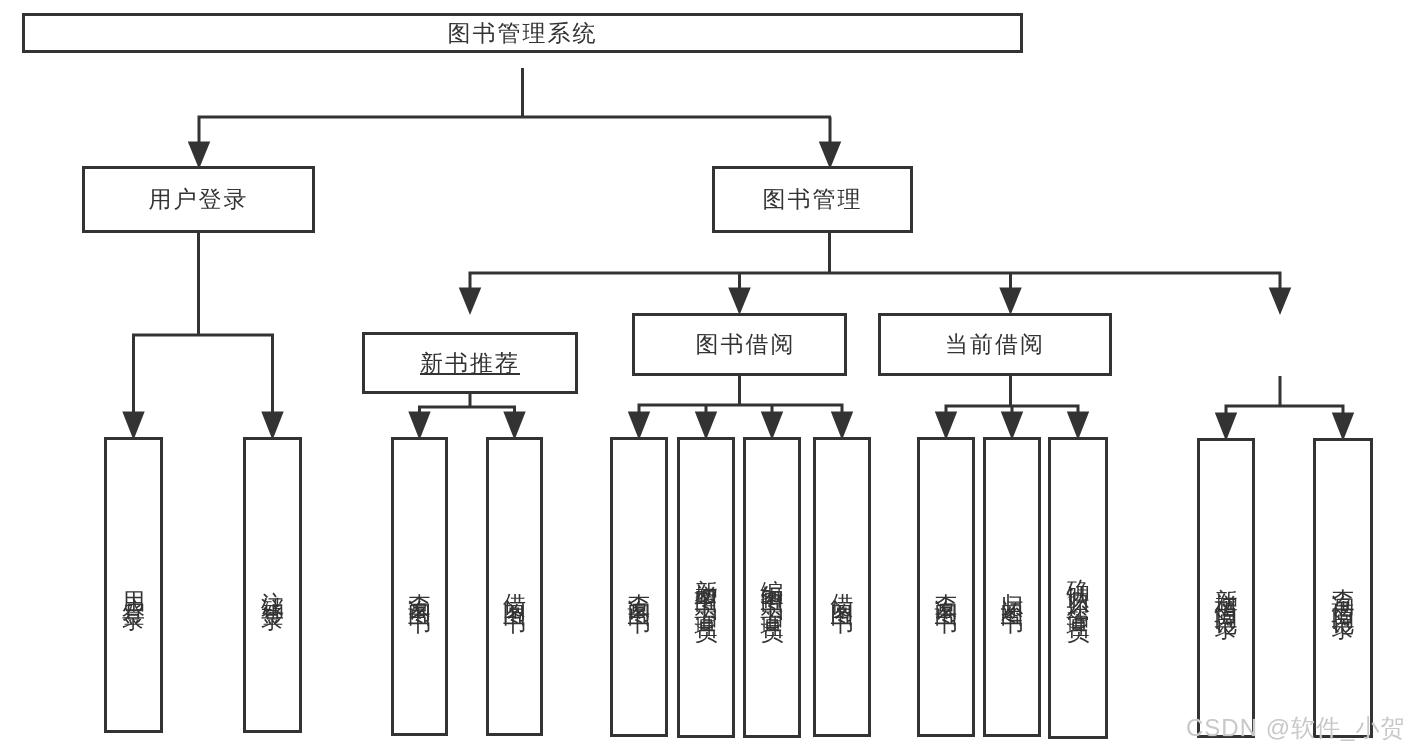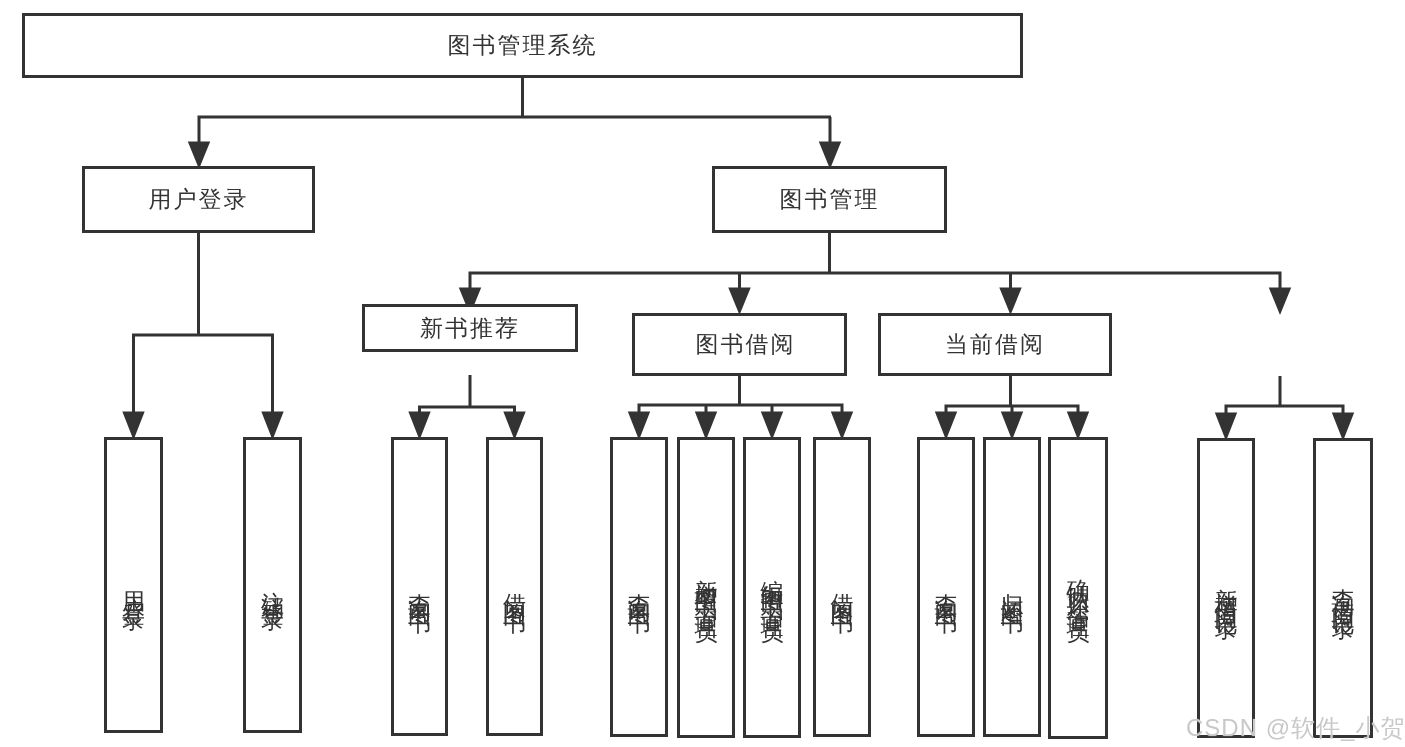--- a/index.html
+++ b/index.html
@@ -104,26 +104,26 @@
       <polygon points="1069,413 1087,413 1078,436"></polygon>
     </g>
 
     <g stroke="#333333" stroke-width="3" fill="#333333">
       <path d="M 1280 376 V 406 M 1224.5 406 H 1344.5 M 1226 406 V 414 M 1343 406 V 414" fill="none"></path>
       <polygon points="1217,414 1235,414 1226,437"></polygon>
       <polygon points="1334,414 1352,414 1343,437"></polygon>
     </g>
   </svg>
 
-  <div class="node h-node" style="left:22px; top:13px; width:1001px; height:65px;">图书管理系统</div>
+  <div class="node h-node" style="left:22px; top:13px; width:1001px; height:40px;">图书管理系统</div>
 
   <div class="node h-node" style="left:82px; top:166px; width:233px; height:67px;">用户登录</div>
-  <div class="node h-node" style="left:712px; top:166px; width:235px; height:67px;">图书管理</div>
+  <div class="node h-node" style="left:712px; top:166px; width:201px; height:67px;">图书管理</div>
 
-  <div class="node h-node" style="left:362px; top:304px; width:216px; height:48px;">新书推荐</div>
+  <div class="node h-node" style="left:362px; top:332px; width:216px; height:62px;text-decoration:underline;">新书推荐</div>
   <div class="node h-node" style="left:632px; top:313px; width:215px; height:63px;padding-left:12px;">图书借阅</div>
   <div class="node h-node" style="left:878px; top:313px; width:234px; height:63px;">当前借阅</div>
 
   <div class="node v-node" style="left:104px; top:437px; width:59px; height:296px;">用户登录</div>
   <div class="node v-node" style="left:243px; top:437px; width:59px; height:296px;">注销登录</div>
 
   <div class="node v-node" style="left:391px; top:437px; width:57px; height:299px;">查询图书</div>
   <div class="node v-node" style="left:486px; top:437px; width:57px; height:299px;">借阅图书</div>
 
   <div class="node v-node" style="left:610px; top:437px; width:58px; height:300px;">查询图书</div>

